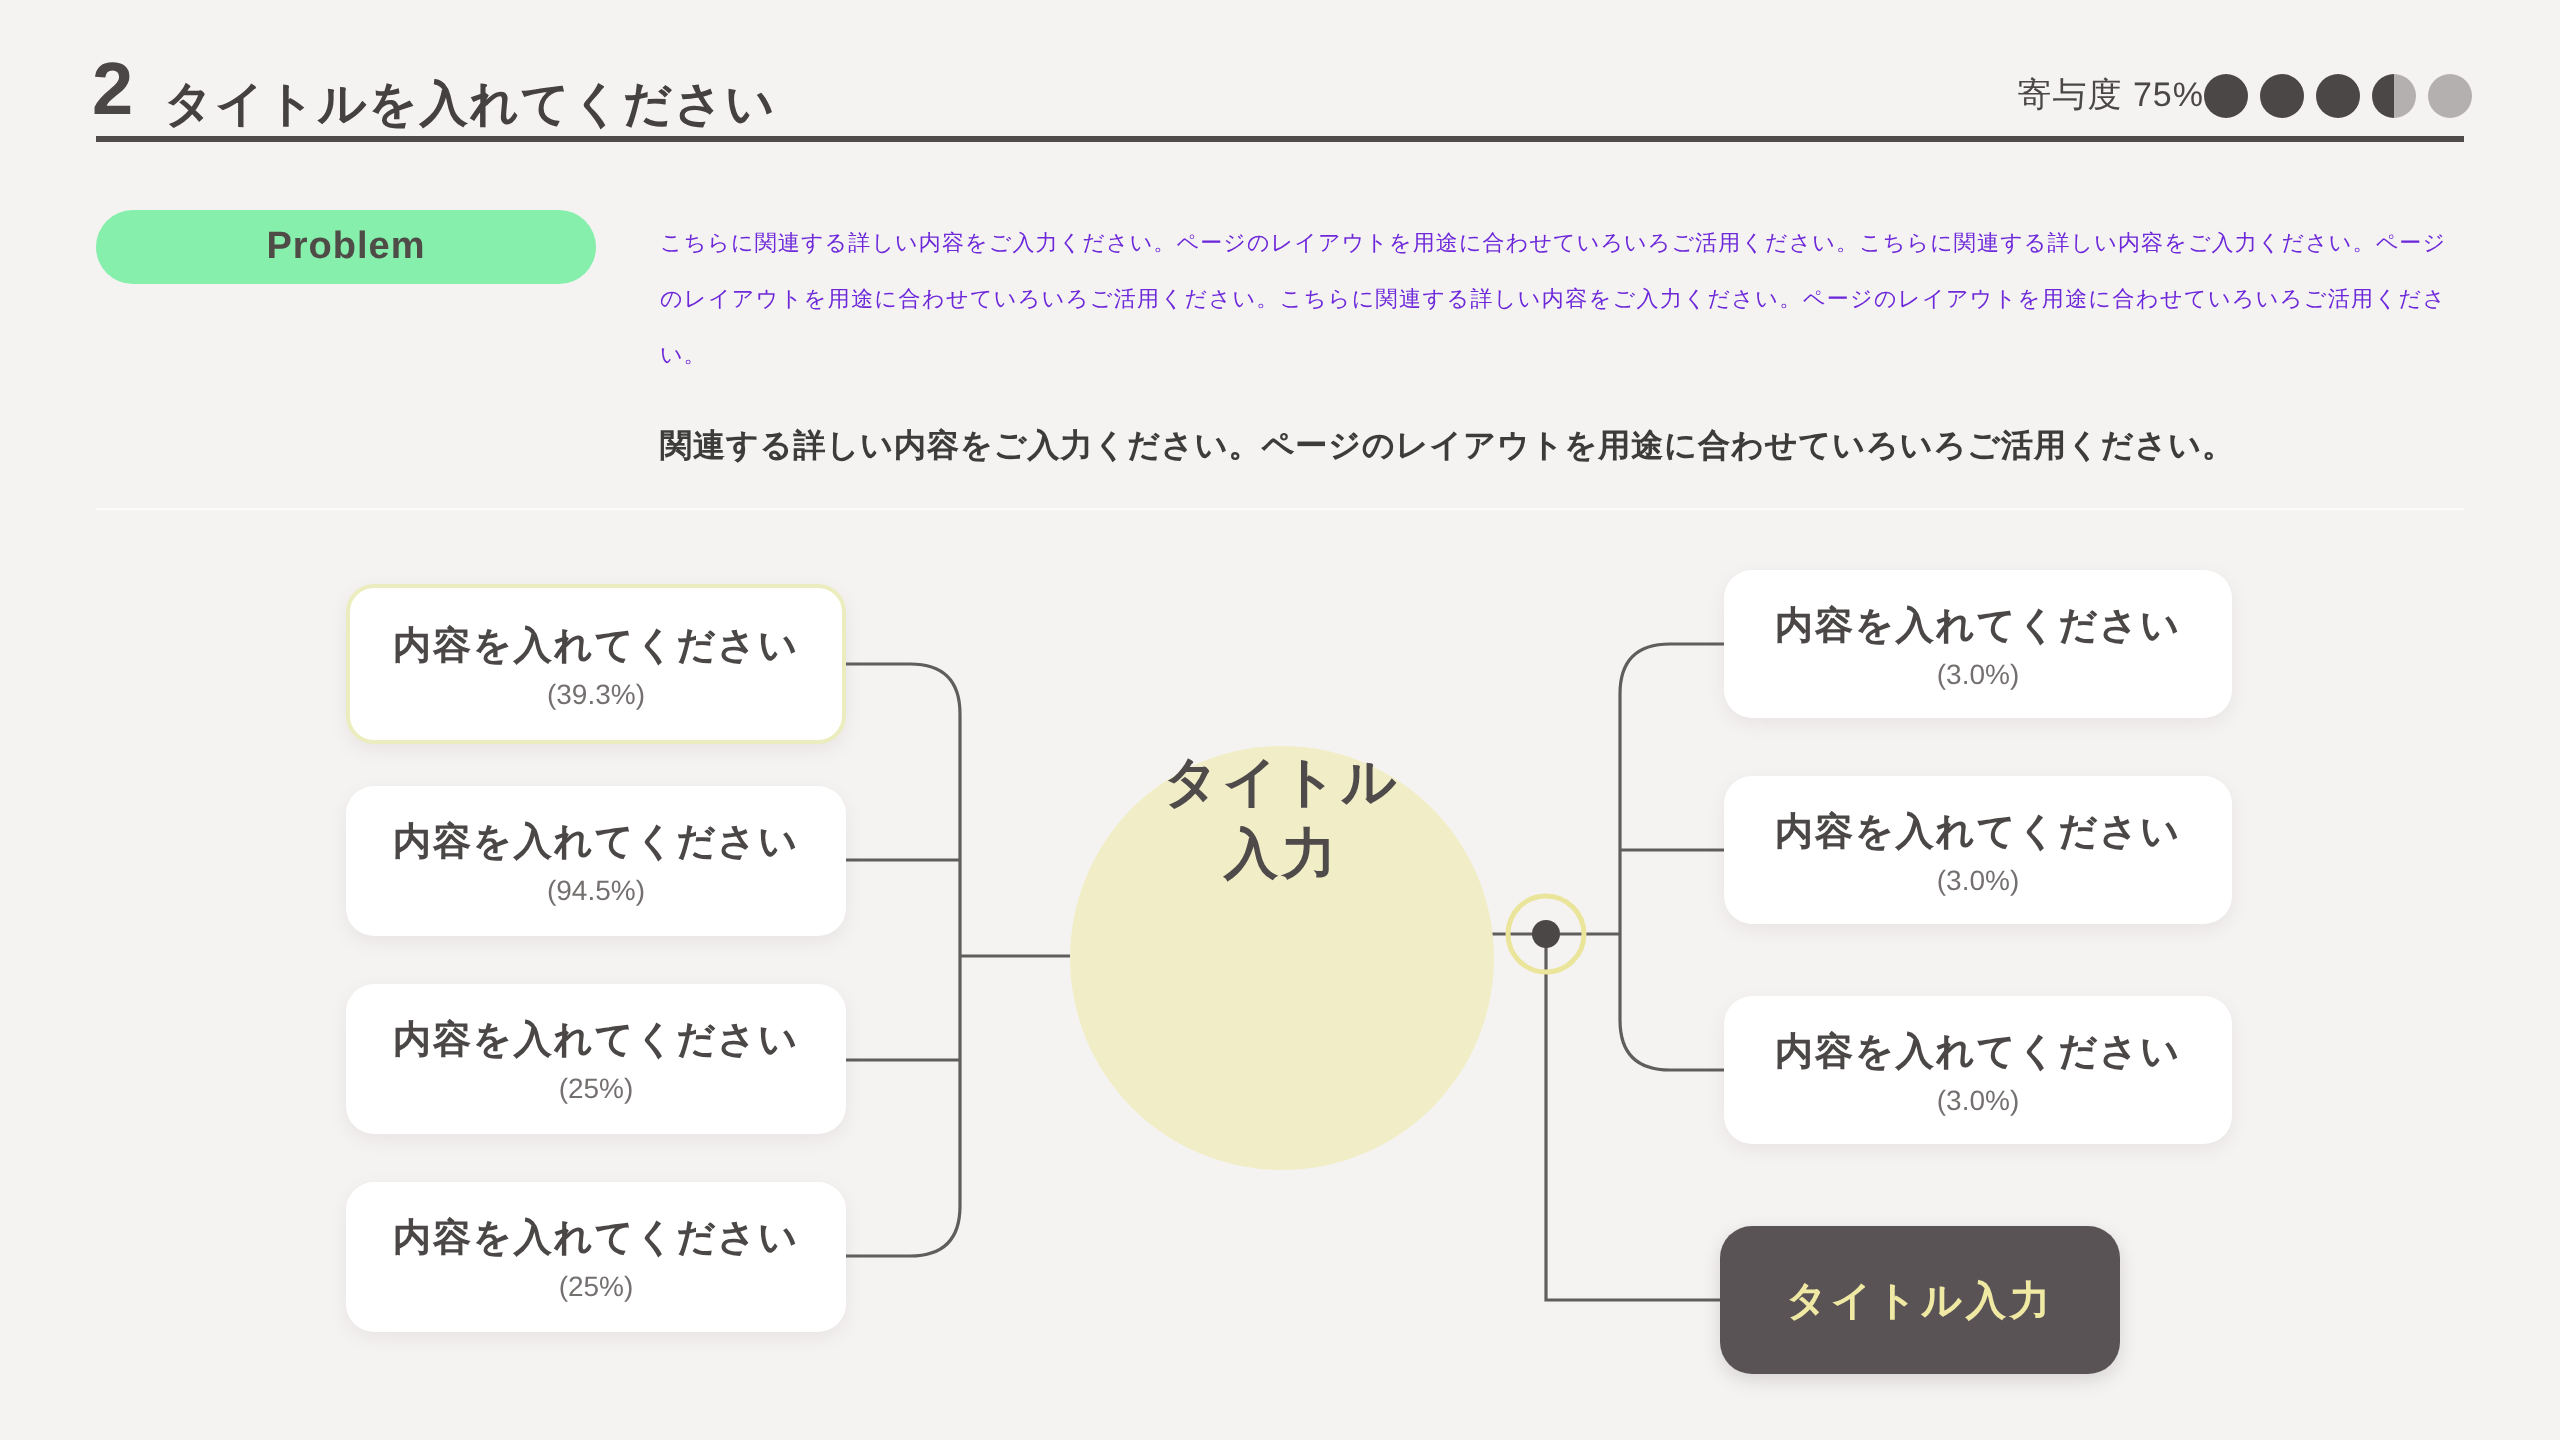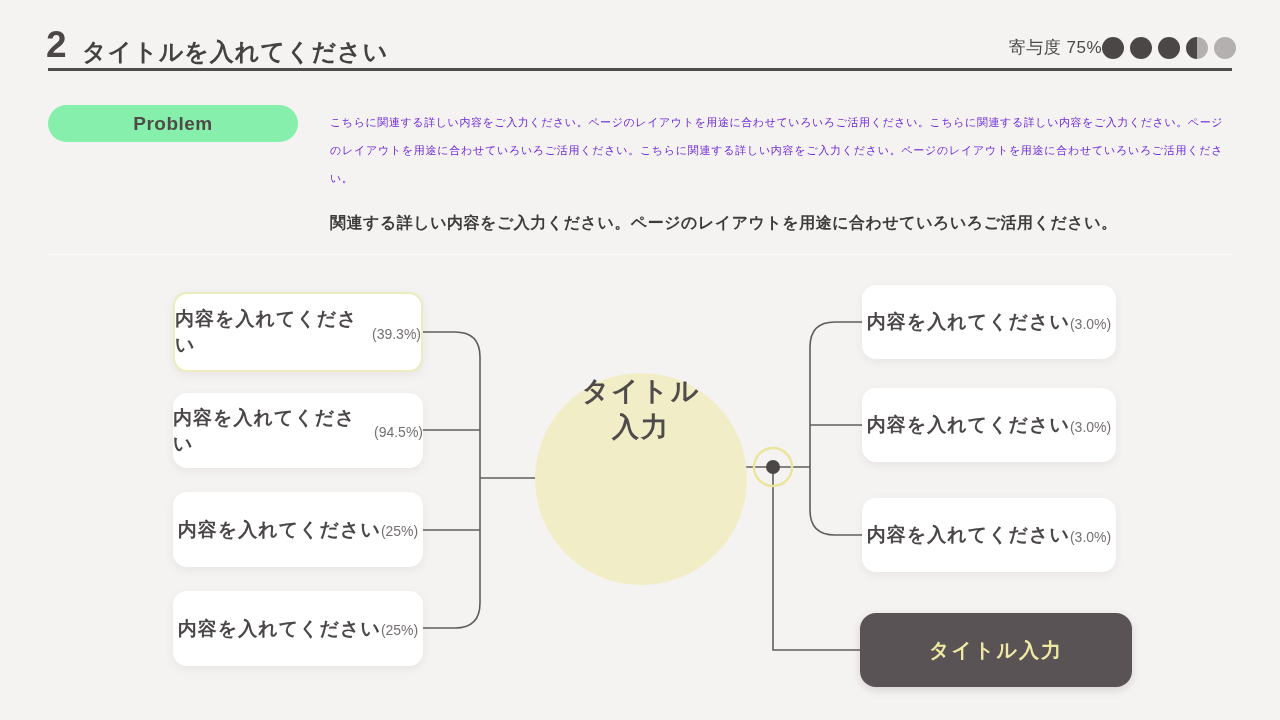--- a/index.html
+++ b/index.html
@@ -56,21 +56,21 @@
     position: absolute; left: 48px; right: 48px; top: 254px;
     height: 1px; background: #dbd8d7; border-bottom: 1px solid #fcfbfa;
   }
 
   
   .connector-svg { position: absolute; left: 0; top: 0; pointer-events: none; }
 
   .node {
     position: absolute; background: #ffffff; border-radius: 14px;
     box-shadow: 0 3px 9px rgba(100, 90, 90, 0.09);
-    display: flex; flex-direction: row; align-items: center; justify-content: center;
+    display: flex; flex-direction: column; align-items: center; justify-content: center;
   }
   .node-label { font-size: 19px; font-weight: bold; color: #4b4747; letter-spacing: 1px; }
   .node-value { font-size: 14px; color: #757070; margin-top: 3px; }
 
   .left-node  { left: 173px; width: 250px; height: 75px; }
   .node-l1 { top: 292px; height: 80px; border: 2px solid #ebedbe; }
   .node-l2 { top: 393px; }
   .node-l3 { top: 492px; }
   .node-l4 { top: 591px; }
 
@@ -83,21 +83,21 @@
     position: absolute; left: 535px; top: 373px;
     width: 212px; height: 212px; border-radius: 50%;
     background: #f1eec7;
     display: flex; flex-direction: column; align-items: center; justify-content: flex-start;
     text-align: center;
   }
   .center-line { font-size: 27px; font-weight: bold; color: #4f4b4b; line-height: 36px; letter-spacing: 2px; }
 
   .result-node {
     position: absolute; left: 860px; top: 613px;
-    width: 272px; height: 74px; border-radius: 16px;
+    width: 200px; height: 74px; border-radius: 16px;
     background: #595355;
     display: flex; align-items: center; justify-content: center;
     box-shadow: 0 3px 9px rgba(80, 70, 70, 0.18);
   }
   .result-label { font-size: 20px; font-weight: bold; color: #efe9a4; letter-spacing: 2px; }
 </style>
 </head>
 <body>
 
 <div class="slide">

